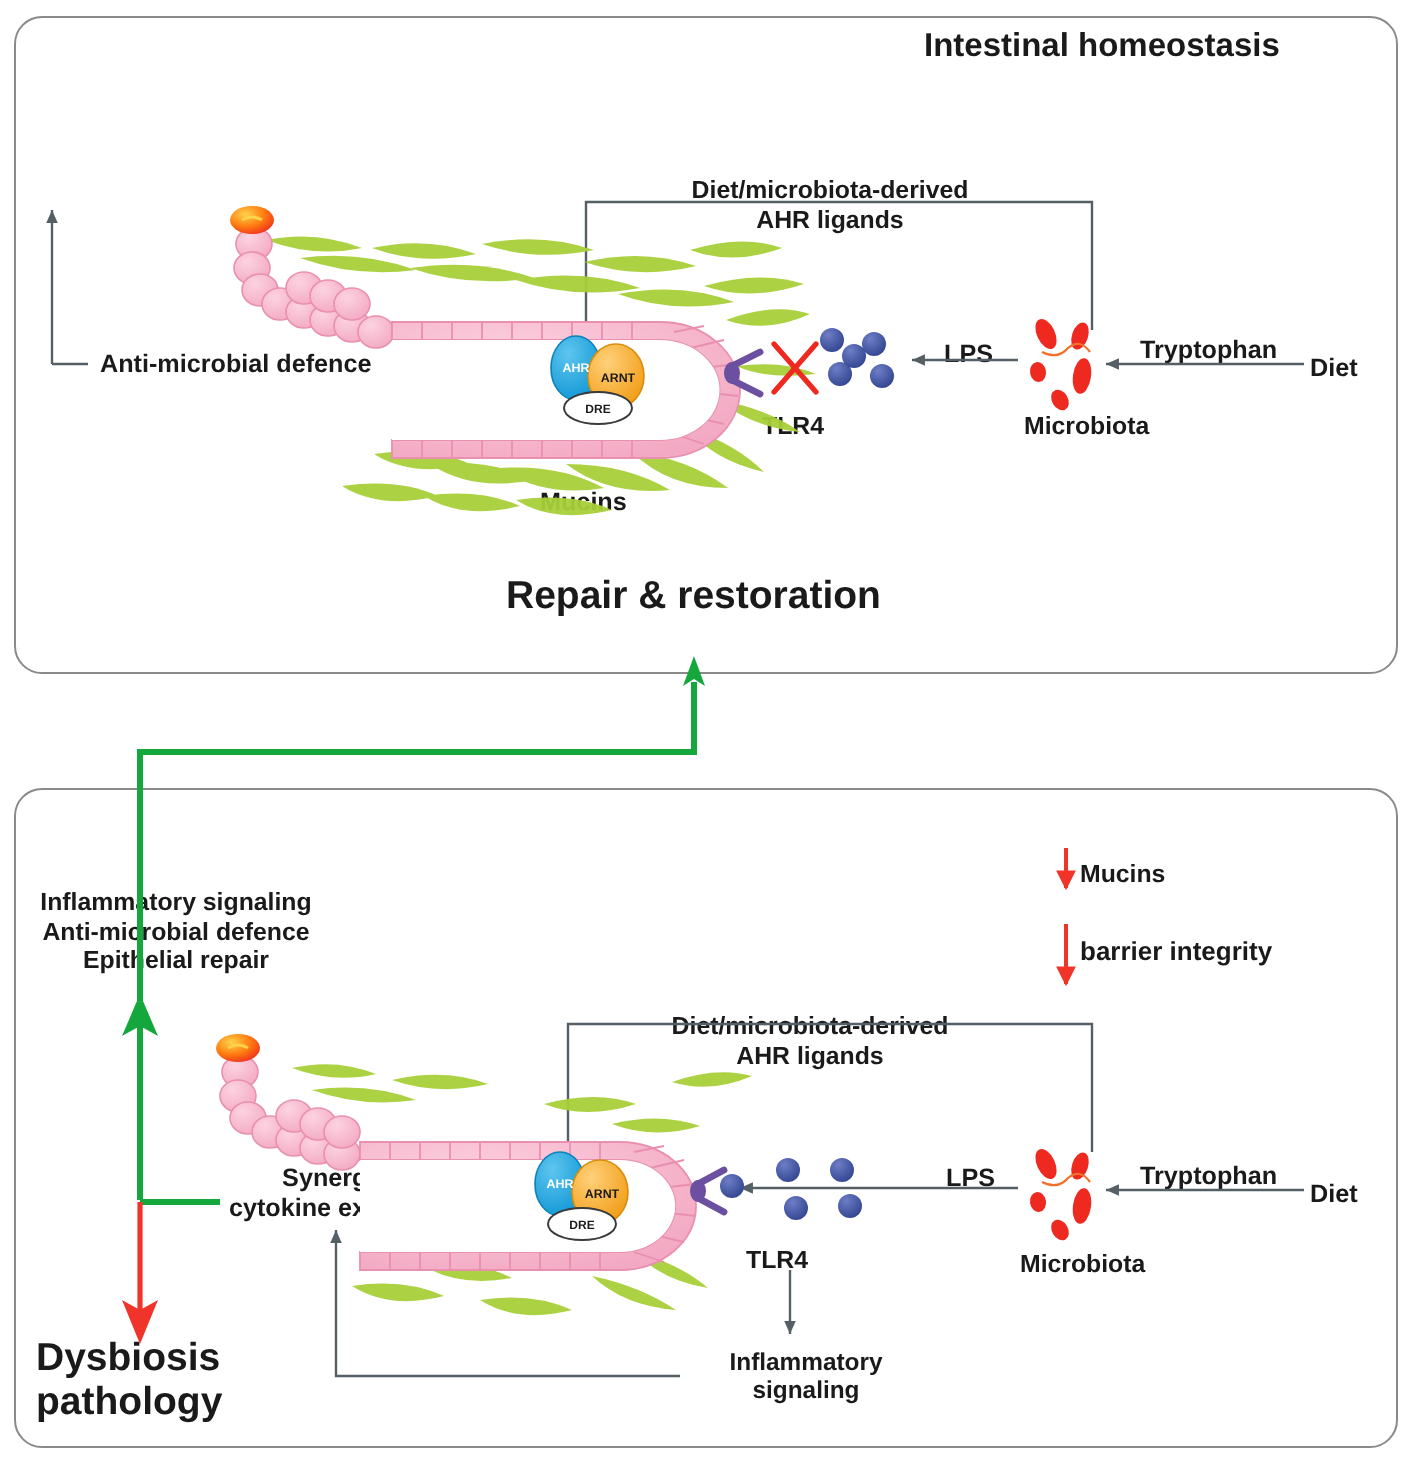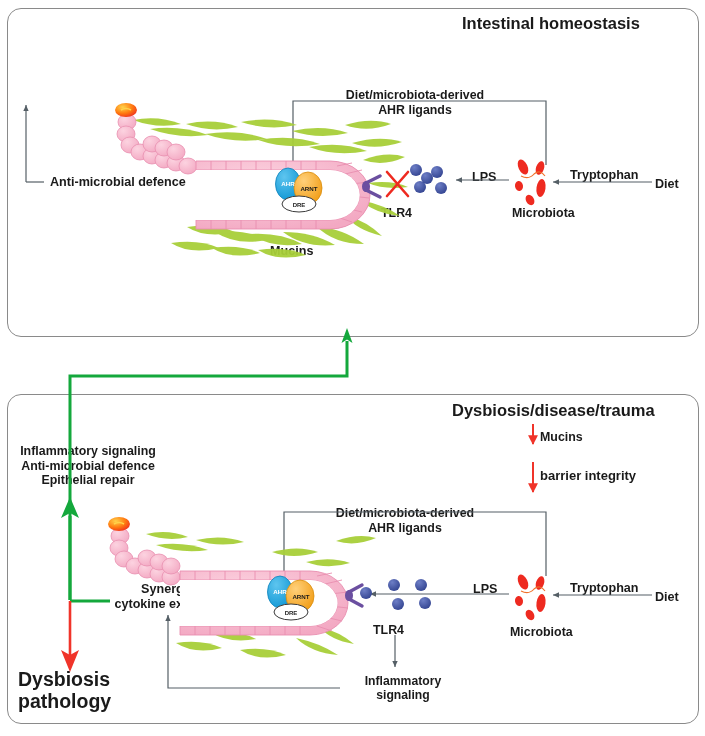--- a/index.html
+++ b/index.html
@@ -34,24 +34,24 @@
   <div class="lbl b" style="left:381px;top:206px;font-size:12.4px;">TLR4</div>
 
   <div class="lbl b" style="left:472px;top:170px;font-size:12.6px;">LPS</div>
 
   <div class="lbl b" style="left:512px;top:206px;font-size:12.4px;">Microbiota</div>
 
   <div class="lbl b" style="left:570px;top:168px;font-size:12.6px;">Tryptophan</div>
 
   <div class="lbl b" style="left:655px;top:177px;font-size:12.6px;">Diet</div>
 
+  <div class="lbl b" style="left:253px;top:287px;font-size:19.5px;">Repair &amp; restoration</div>
 
   <div class="panel" id="panel-bottom"></div>
 
-  <div class="lbl b" style="left:452px;top:401px;font-size:16.5px;">Dysbiosis/disease/trauma</div>
 
   <div class="lbl b" style="left:540px;top:430px;font-size:12.4px;">Mucins</div>
 
   <div class="lbl b" style="left:540px;top:468px;font-size:13px;">barrier integrity</div>
 
   <div class="lbl b ctr" style="left:4px;top:444px;width:168px;font-size:12.4px;">Inflammatory signaling
 Anti-microbial defence
 Epithelial repair</div>
 
   <div class="lbl b ctr" style="left:110px;top:582px;width:130px;font-size:12.6px;">Synergistic

